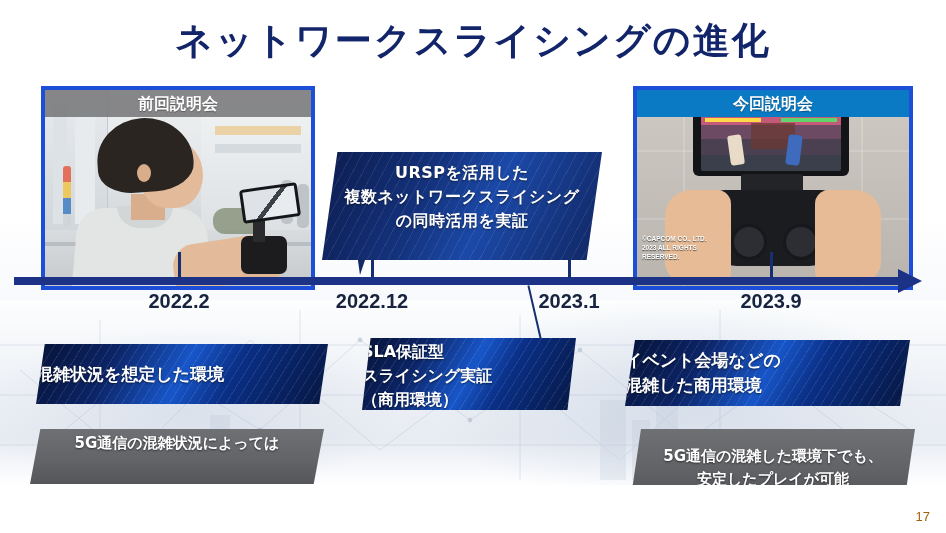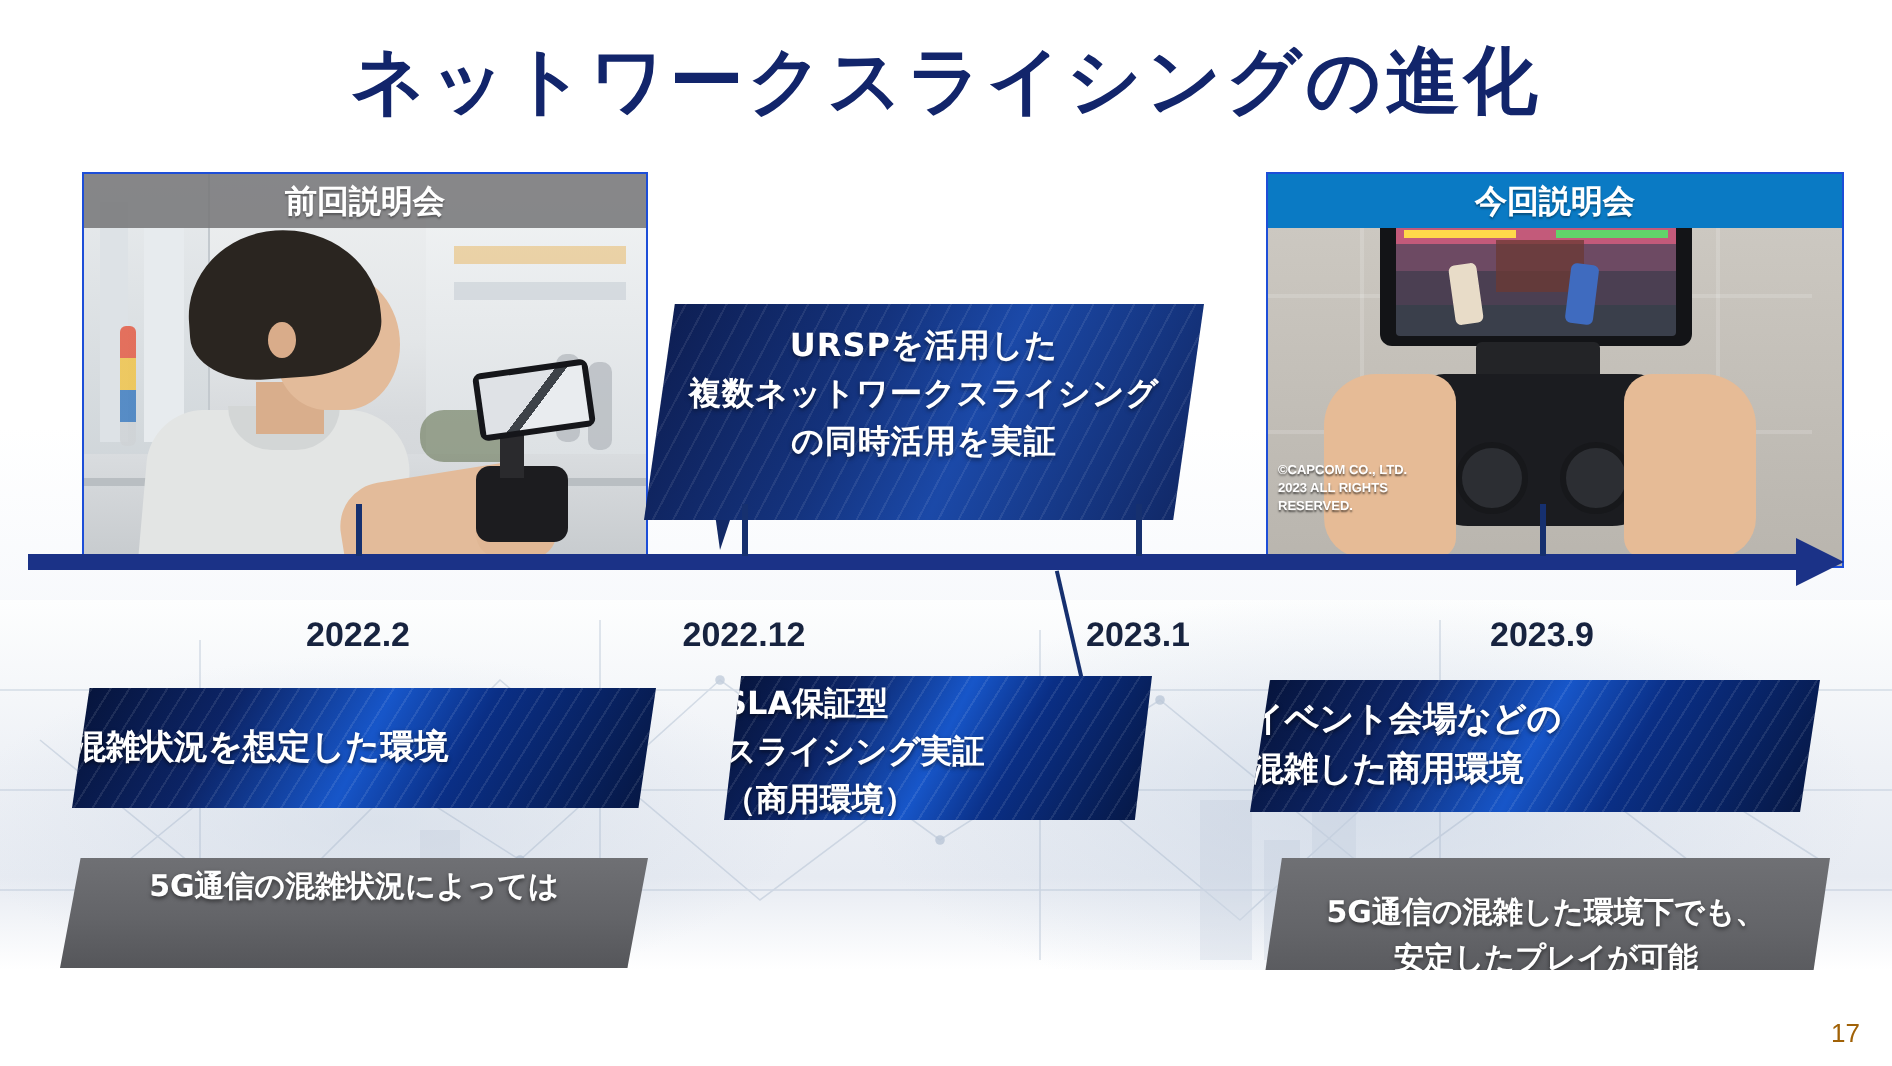--- a/index.html
+++ b/index.html
@@ -18,21 +18,21 @@
   .bg-texture svg{position:absolute;left:0;top:0;opacity:.5;}
   .bg-top{position:absolute;left:0;top:0;width:946px;height:305px;
      background:linear-gradient(180deg,#ffffff 0%,#ffffff 70%,#f7f9fc 100%);}
 
   
   .title{position:absolute;left:0;top:16px;width:946px;text-align:center;
     font-size:37px;font-weight:bold;color:#12256b;letter-spacing:2px;
     font-family:"DejaVu Sans","Liberation Sans",sans-serif;}
 
   
-  .photo-box{position:absolute;border:1px solid #1d4ed8;overflow:hidden;padding-left:15px;}
+  .photo-box{position:absolute;border:4px solid #1d4ed8;overflow:hidden;}
   .photo-cap{position:absolute;left:0;top:0;width:100%;height:27px;line-height:27px;
     text-align:center;color:#ffffff;font-size:16px;font-weight:bold;z-index:4;
     font-family:"DejaVu Sans","Liberation Sans",sans-serif;text-shadow:0 1px 1px rgba(0,0,0,.35);}
   .cap-gray{background:rgba(120,120,122,.88);}
   .cap-blue{background:#0a7ac4;}
 
   #photo-left{left:41px;top:86px;width:266px;height:196px;}
   #photo-right{left:633px;top:86px;width:272px;height:196px;}
 
   .ph-scene{position:absolute;left:0;top:0;width:100%;height:100%;}
@@ -117,22 +117,22 @@
     font-family:"DejaVu Sans","Liberation Sans",sans-serif;text-shadow:0 1px 2px rgba(0,0,0,.5);}
   #callout-tail{position:absolute;left:355px;top:239px;width:0;height:0;
     border-left:5px solid transparent;border-right:12px solid transparent;
     border-top:36px solid #132a66;}
 
   
   #axis{position:absolute;left:14px;top:277px;width:886px;height:8px;background:#1b3287;}
   #axis-arrow{position:absolute;left:898px;top:269px;width:0;height:0;
     border-top:12px solid transparent;border-bottom:12px solid transparent;border-left:24px solid #1b3287;}
   .tick{position:absolute;width:3px;height:26px;background:#16306f;top:252px;}
-  .tlabel{position:absolute;top:290px;font-size:17px;font-weight:bold;color:#17233f;
-    transform:translateX(-50%);font-family:"Liberation Sans",sans-serif;margin-top:18px;}
+  .tlabel{position:absolute;top:290px;font-size:20px;font-weight:bold;color:#17233f;
+    transform:translateX(-50%);font-family:"Liberation Sans",sans-serif;}
 
   
   .bbanner{position:absolute;color:#fff;font-weight:bold;
     background:linear-gradient(118deg,#061338 0%,#0c2466 26%,#1756c9 50%,#0a2f86 66%,#061640 100%);
     box-shadow:0 2px 4px rgba(0,0,0,.28);
     font-family:"DejaVu Sans","Liberation Sans",sans-serif;text-shadow:0 1px 2px rgba(0,0,0,.55);}
   .bbanner .shine{position:absolute;left:0;top:0;width:100%;height:100%;
     background:repeating-linear-gradient(122deg,rgba(255,255,255,.09) 0 1px,rgba(255,255,255,0) 1px 8px);}
   .bbanner .t{position:relative;}
   #banner1{left:36px;top:344px;width:292px;height:60px;font-size:17px;line-height:60px;

